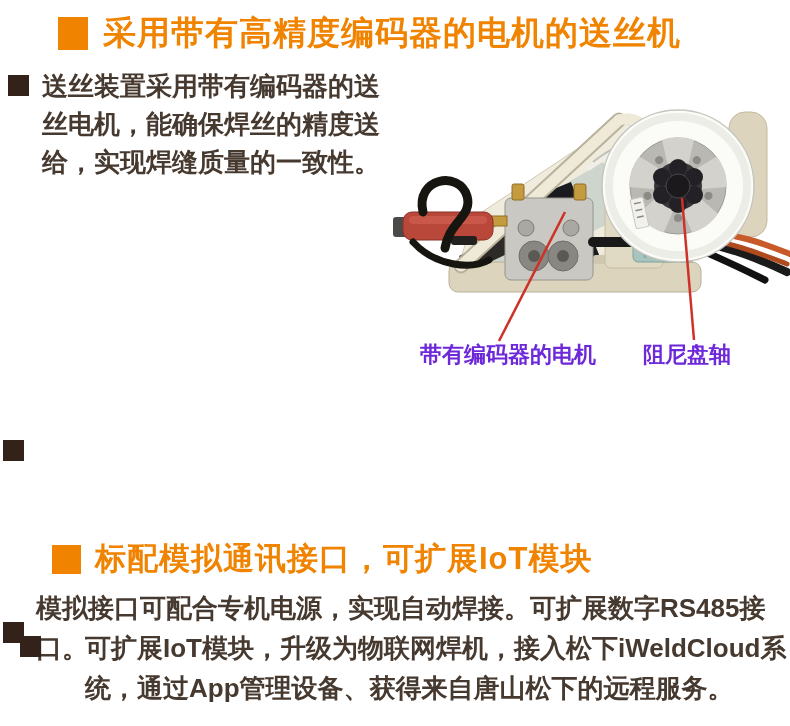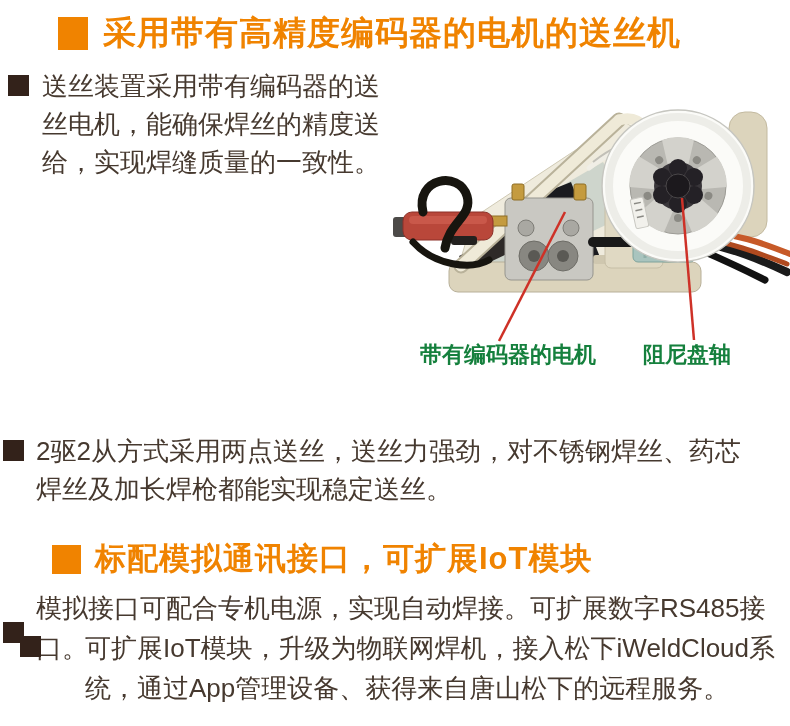--- a/index.html
+++ b/index.html
@@ -14,33 +14,33 @@
   .h-sq{background:#F08300;flex:none;}
   .h1 .h-sq{width:30px;height:33px;margin-right:15px;}
   .h2 .h-sq{width:29px;height:29px;margin-right:14px;}
   .h-text{color:#F08300;font-weight:700;letter-spacing:1px;line-height:1.05;white-space:nowrap;}
   .h1 .h-text{font-size:33px;}
   .h2 .h-text{font-size:31px;}
   
   .bullet{display:flex;align-items:flex-start;}
   .b-sq{width:21px;height:21px;background:#33221A;flex:none;margin-top:8px;}
   .b-text{
-    color:#46392F;font-weight:400;white-space:pre-line;
+    color:#46392F;font-weight:700;white-space:pre-line;
     font-size:26px;line-height:38px;letter-spacing:0px;
   }
   .leftcol .bullet{margin-bottom:9px;}
   .leftcol .b-sq{margin-right:13px;}
   .wide .b-sq{margin-right:12px;}
   .wide .b-text{line-height:38px;}
   .bot .b-sq{margin-right:12px;}
   .bot .b-text{line-height:40px;}
   
   .figure{width:397px;height:300px;}
   .fig-label{
-    position:absolute;color:#15803d;font-weight:700;font-size:22px;
+    position:absolute;color:#6d28d9;font-weight:700;font-size:22px;
     white-space:nowrap;line-height:1;
   }
 </style>
 </head>
 <body>
 
 <div class="abs heading h1" style="left:10px;top:16px;">
   <span class="h-sq"></span>
   <span class="h-text">采用带有高精度编码器的电机的送丝机</span>
 </div>
@@ -154,22 +154,20 @@
 
     <line x1="172" y1="142" x2="106" y2="271" stroke="#CE3127" stroke-width="2.5"></line>
     <line x1="289" y1="128" x2="301" y2="270" stroke="#CE3127" stroke-width="2.5"></line>
   </svg>
   <div class="fig-label" style="left:27px;top:274px;">带有编码器的电机</div>
   <div class="fig-label" style="left:250px;top:274px;">阻尼盘轴</div>
 </div>
 
 <div class="abs bullet wide" style="left:3px;top:432px;width:784px;">
   <span class="b-sq"></span>
-  <div class="b-text">2驱2从方式采用两点送丝，送丝力强劲，对不锈钢焊丝、药芯
-焊丝及加长焊枪都能实现稳定送丝。</div>
 </div>
 
 <div class="abs heading h2" style="left:4px;top:543px;">
   <span class="h-sq"></span>
   <span class="h-text">标配模拟通讯接口，可扩展IoT模块</span>
 </div>
 
 <div class="abs bullet bot" style="left:3px;top:588px;width:784px;align-items:center;">
   <span class="b-sq"></span>
   <div class="b-text">模拟接口可配合专机电源，实现自动焊接。可扩展数字RS485接口。</div>

